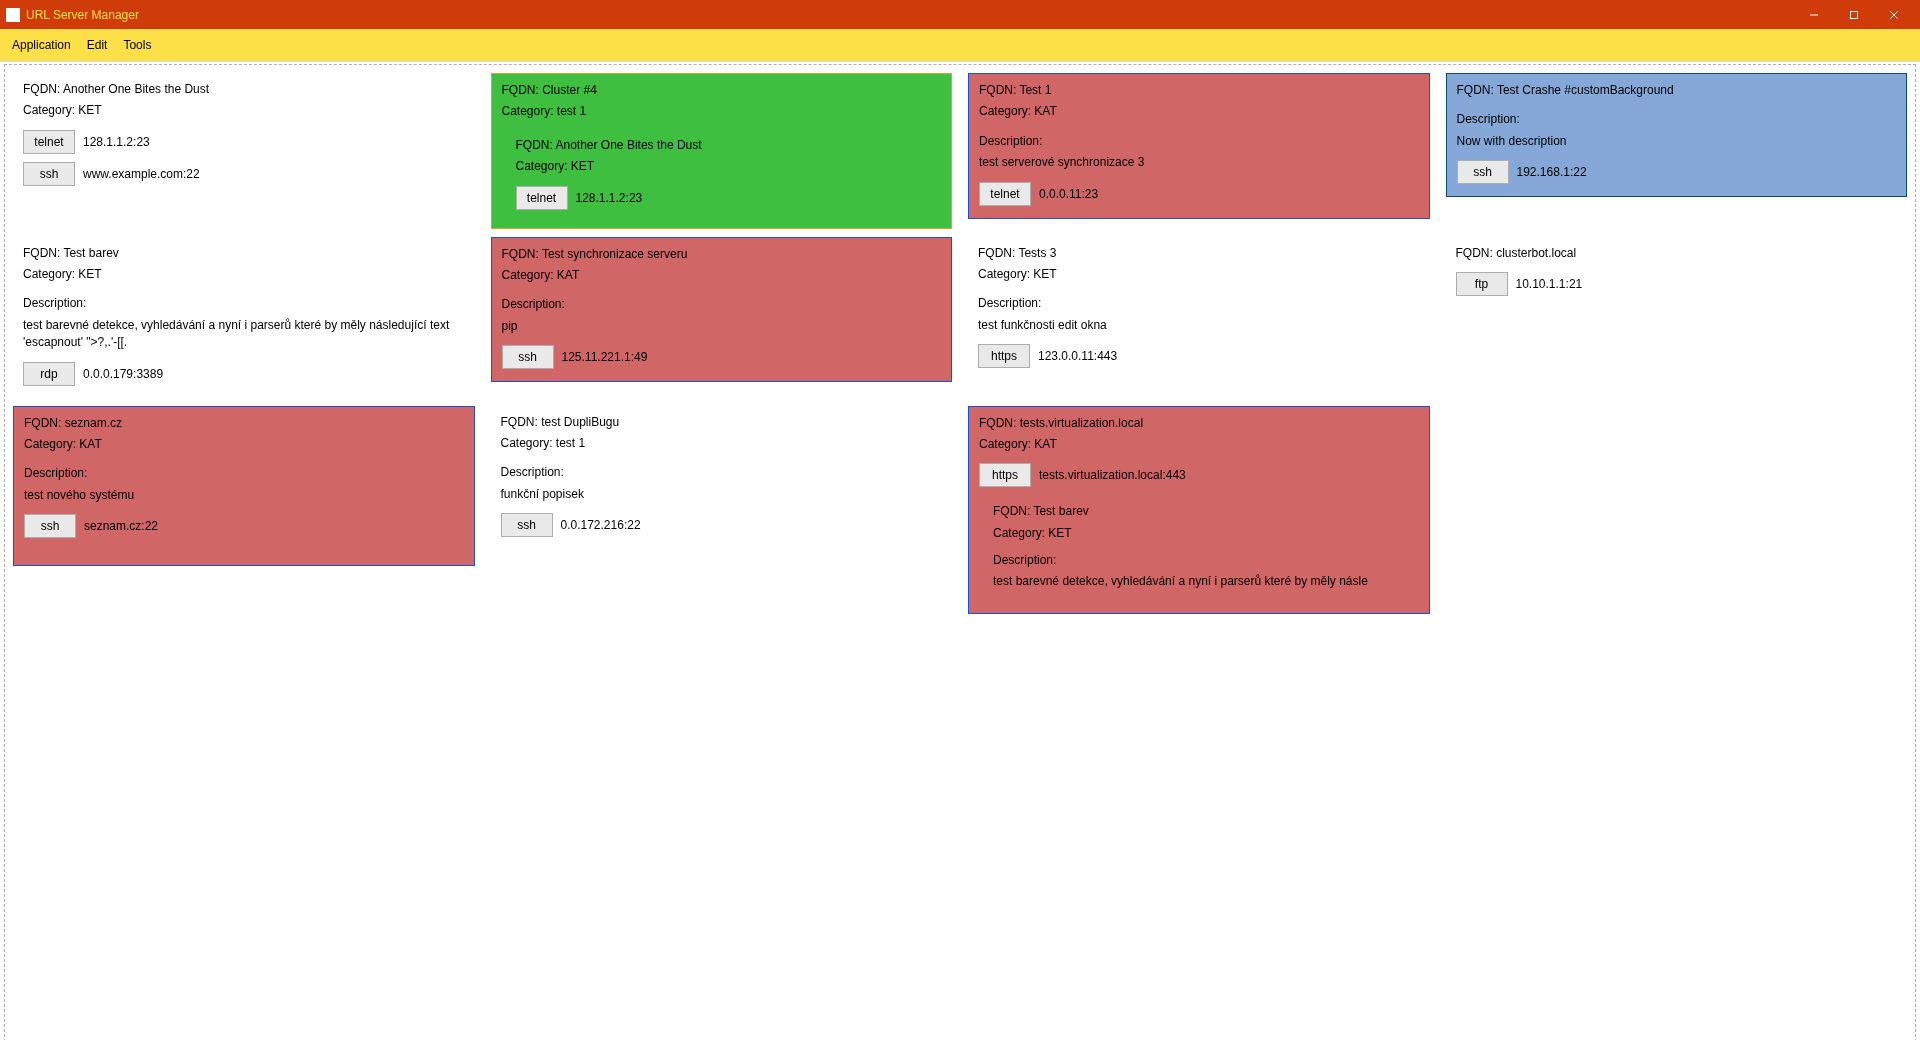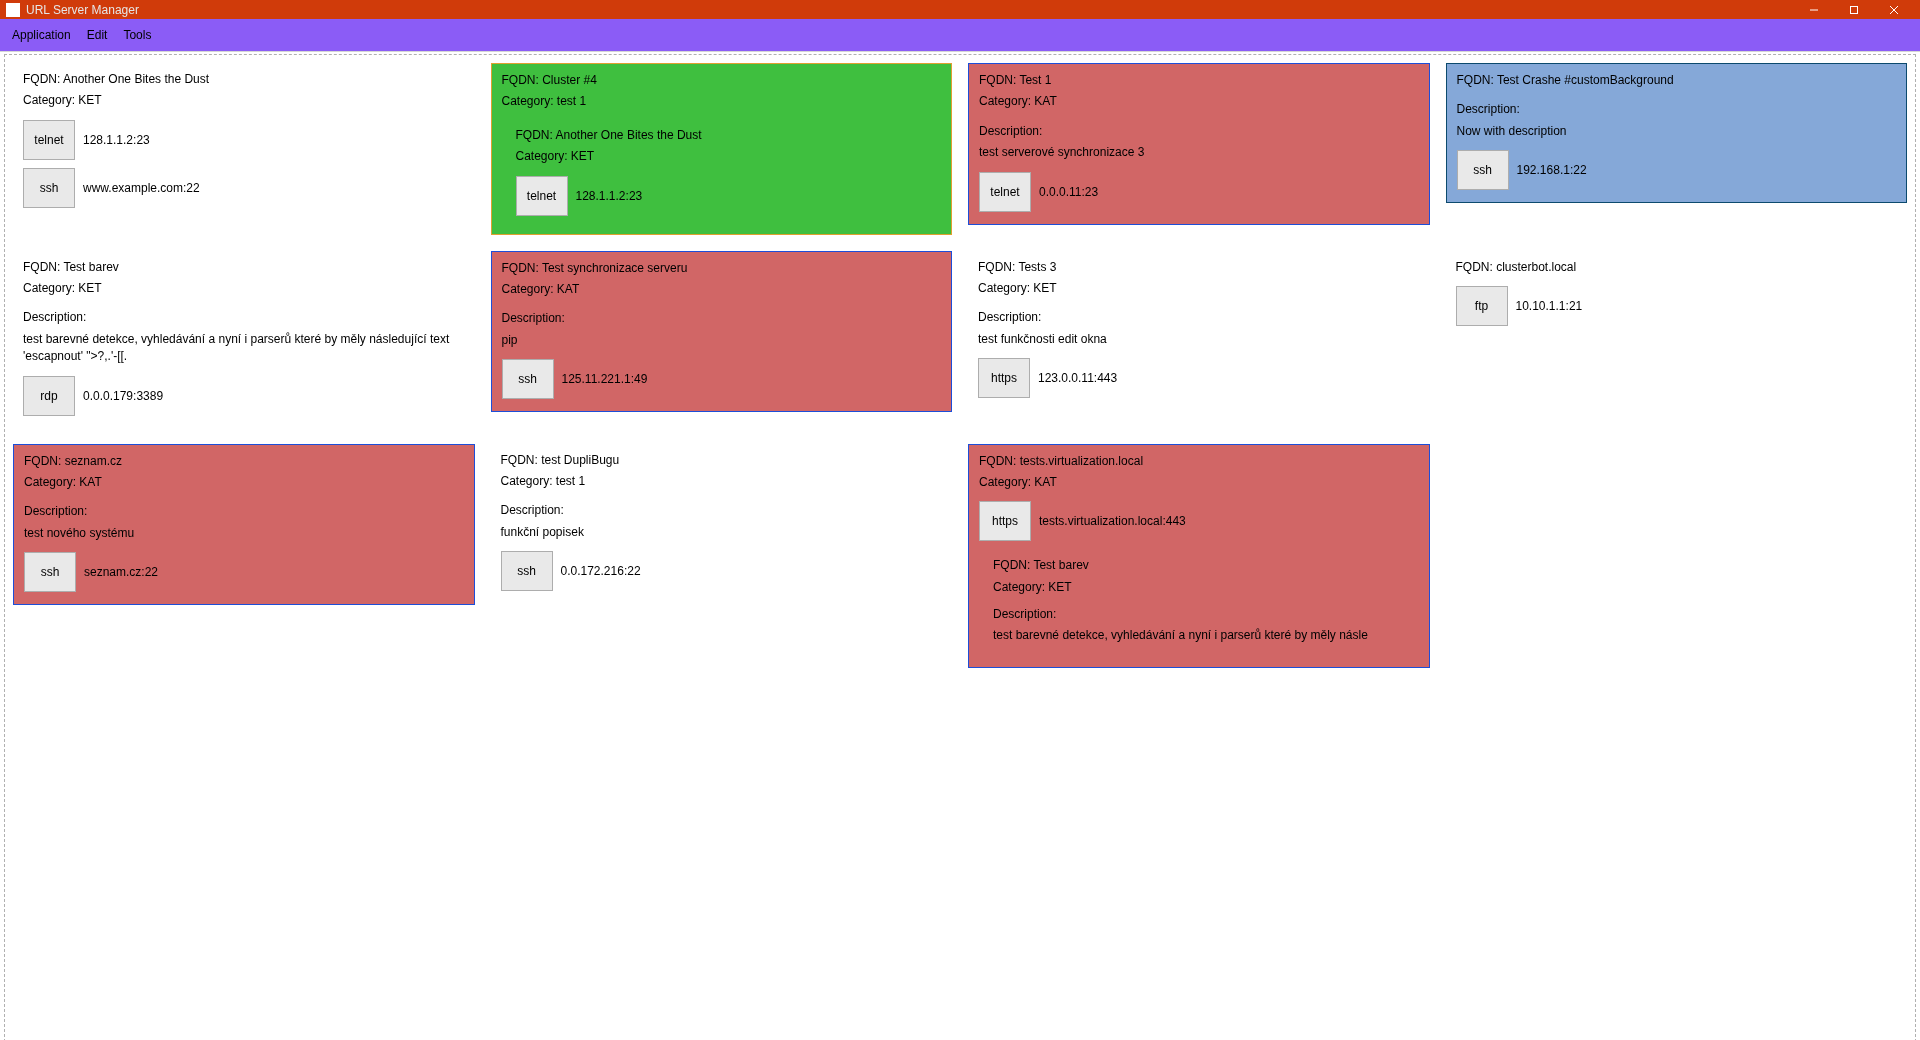--- a/index.html
+++ b/index.html
@@ -6,22 +6,22 @@
     body {
       font-family: "Segoe UI", Tahoma, sans-serif;
       font-size: 12px;
       background: #ffffff;
       color: #000000;
       overflow: hidden;
     }
     
     .titlebar {
       background: #d03b0a;
-      color: #e5e5e5;
-      height: 19px;
+      color: #fde047;
+      height: 29px;
       display: flex;
       align-items: center;
       padding: 0 6px;
       justify-content: space-between;
       gap: 16px;
     }
     .titlebar-left { display: flex; align-items: center; gap: 6px; }
     .title-icon {
       width: 14px; height: 14px;
       background: #ffffff;
@@ -31,21 +31,21 @@
     .window-controls { display: flex; gap: 0; }
     .win-btn {
       width: 40px; height: 22px;
       display: flex; align-items: center; justify-content: center;
       color: #ffffff;
       cursor: pointer;
     }
     .win-btn svg { width: 10px; height: 10px; }
     
     .menubar {
-      background: #8b5cf6;
+      background: #fde047;
       border-bottom: 1px solid #d6d6d6;
       height: 22px;
       display: flex;
       align-items: stretch;
       padding: 16px 4px;
     }
     .menu-item {
       padding: 0 8px;
       display: flex;
       align-items: center;
@@ -59,39 +59,39 @@
       border-right: 1px dashed #b0b0b0;
       border-bottom: 1px dashed #b0b0b0;
       margin: 2px 4px 4px 4px;
       padding: 8px;
       height: calc(100vh - 52px);
       overflow: auto;
     }
     .grid {
       display: grid;
       grid-template-columns: repeat(4, minmax(0, 1fr));
-      gap: 16px 16px;
+      gap: 8px 16px;
       align-items: start;
     }
     .card {
       padding: 8px 10px 12px 10px;
       min-height: 60px;
       position: relative;
     }
     .card-plain { background: transparent; }
     .card-green { background: #3fbf3f; border: 1px solid #e0a030; }
     .card-red { background: #d16666; border: 1px solid #1d4ed8; }
     .card-blue { background: #85a8d8; border: 1px solid #0c4a6e; }
     .line { margin-bottom: 4px; font-size: 12px; line-height: 1.45; }
     .actions { display: flex; flex-direction: column; gap: 8px; margin-top: 10px; }
     .action-row { display: flex; align-items: center; gap: 8px; }
     .proto-btn {
       background: #e9e9e9;
       border: 1px solid #adadad;
-      padding: 12px 0;
+      padding: 4px 0;
       min-width: 52px;
       text-align: center;
       cursor: pointer;
       font-size: 12px;
     }
     .addr { font-size: 12px; }
     
     .nested {
       margin-top: 10px;
       background: rgba(255,255,255,0);

